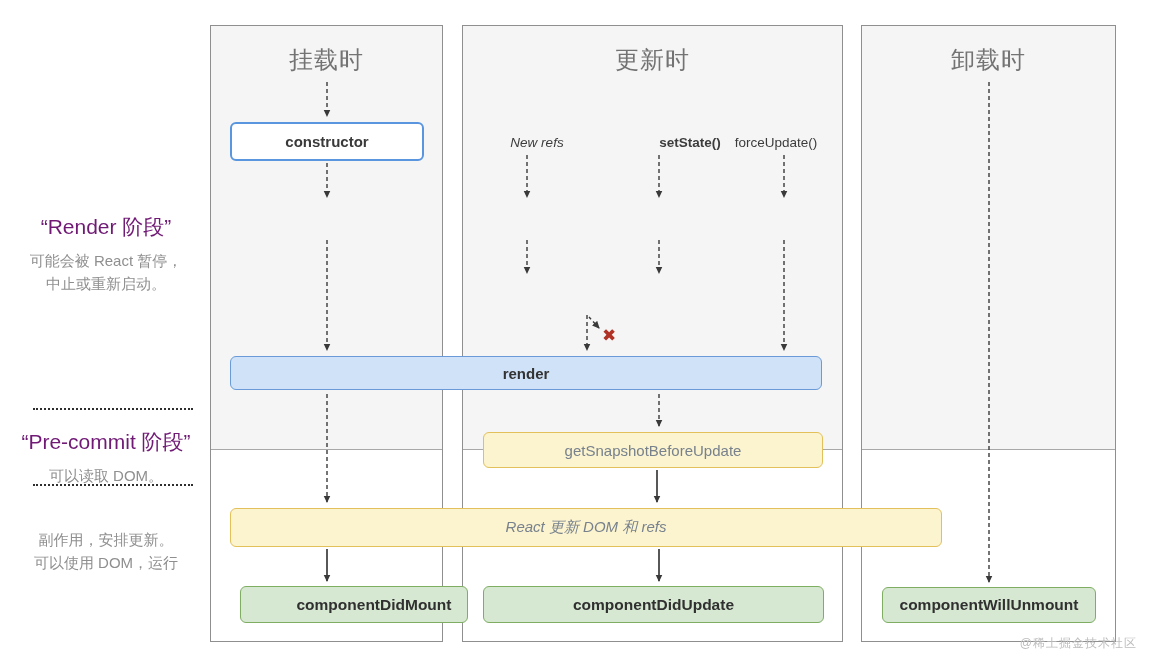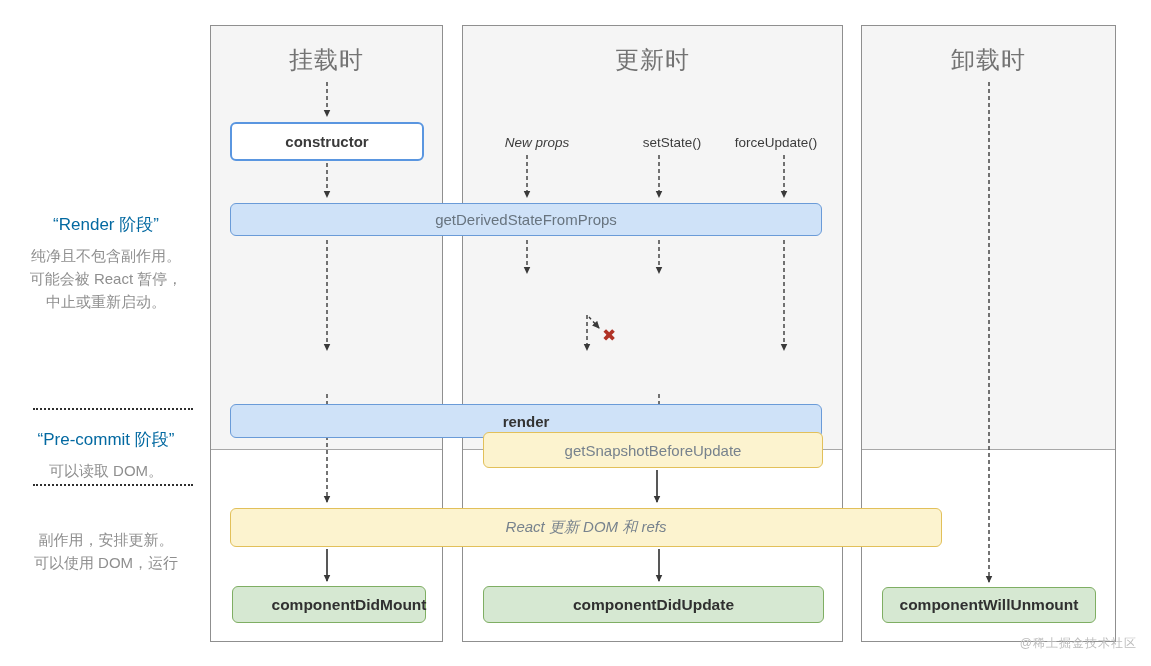--- a/index.html
+++ b/index.html
@@ -8,21 +8,21 @@
   .stage { position:relative; width:1151px; height:666px; background:#ffffff; overflow:hidden; }
 
   
   .panel { position:absolute; top:25px; height:617px; border:1px solid #8f8f8f; background:#ffffff; }
   .panel-top { position:absolute; left:0; top:0; width:100%; height:424px; background:#f5f5f5; border-bottom:1px solid #a8a8a8; }
   .panel-title { position:absolute; top:18px; left:0; width:100%; text-align:center;
                  font-size:24px; color:#737373; letter-spacing:1px; }
 
   
   .side-block { position:absolute; left:8px; width:196px; text-align:center; }
-  .side-title { font-size:17px; color:#0369a1; margin-bottom:8px; }
+  .side-title { font-size:21px; color:#701a75; margin-bottom:8px; }
   .side-line  { font-size:15px; color:#8f8f8f; line-height:23px; }
   .dotted-rule { position:absolute; left:33px; width:160px; border-top:2px dotted #2e2e2e; }
 
   
   .trigger { position:absolute; font-size:13.5px; color:#3c3c3c; transform:translateX(-50%); white-space:nowrap; }
   .trigger.italic { font-style:italic; }
 
   
   .node { position:absolute; display:flex; align-items:center; justify-content:center;
           border-radius:6px; font-size:15px; white-space:nowrap; z-index:3; }
@@ -38,21 +38,20 @@
 
   .watermark { position:absolute; right:14px; bottom:14px; font-size:12px; color:#bdbdbd; z-index:5; letter-spacing:1px; }
 </style>
 </head>
 <body>
 
 <div class="stage">
 
   <div class="side-block" style="top:213px;">
     <div class="side-title">“Render 阶段”</div>
-    <div class="side-line">纯净且不包含副作用。</div>
     <div class="side-line">可能会被 React 暂停，</div>
     <div class="side-line">中止或重新启动。</div>
   </div>
 
   <div class="dotted-rule" style="top:408px;"></div>
 
   <div class="side-block" style="top:428px;">
     <div class="side-title">“Pre-commit 阶段”</div>
     <div class="side-line">可以读取 DOM。</div>
   </div>
@@ -72,22 +71,22 @@
   <div class="panel" style="left:462px; width:381px;">
     <div class="panel-top"></div>
     <div class="panel-title">更新时</div>
   </div>
 
   <div class="panel" style="left:861px; width:255px;">
     <div class="panel-top"></div>
     <div class="panel-title">卸载时</div>
   </div>
 
-  <div class="trigger italic" style="left:537px; top:135px;">New props</div>
-  <div class="trigger" style="left:672px; top:135px;">setState()</div>
+  <div class="trigger italic" style="left:537px; top:135px;">New refs</div>
+  <div class="trigger" style="left:690px; top:135px;font-weight:bold;">setState()</div>
   <div class="trigger" style="left:776px; top:135px;">forceUpdate()</div>
 
   <svg class="arrows" width="1151" height="666">
     <defs>
       <marker id="ah" markerWidth="9" markerHeight="9" refX="6.5" refY="4" orient="auto" markerUnits="userSpaceOnUse">
         <path d="M0,0.5 L7.5,4 L0,7.5 z" fill="#3a3a3a"></path>
       </marker>
     </defs>
 
     <line x1="327" y1="82" x2="327" y2="116" stroke="#3a3a3a" stroke-width="1.4" stroke-dasharray="4 3" marker-end="url(#ah)"></line>
@@ -109,32 +108,31 @@
 
     <line x1="659" y1="394" x2="659" y2="426" stroke="#3a3a3a" stroke-width="1.4" stroke-dasharray="4 3" marker-end="url(#ah)"></line>
     <line x1="657" y1="470" x2="657" y2="502" stroke="#2e2e2e" stroke-width="1.6" marker-end="url(#ah)"></line>
     <line x1="659" y1="549" x2="659" y2="581" stroke="#2e2e2e" stroke-width="1.6" marker-end="url(#ah)"></line>
 
     <line x1="989" y1="82" x2="989" y2="582" stroke="#3a3a3a" stroke-width="1.4" stroke-dasharray="4 3" marker-end="url(#ah)"></line>
   </svg>
 
   <div class="node white" style="left:230px; top:122px; width:194px; height:39px;">constructor</div>
 
-  <div class="node blue" style="left:230px; top:203px; width:592px; height:33px;">getDerivedStateFromProps</div>
 
 
-  <div class="node blue-bold" style="left:230px; top:356px; width:592px; height:34px;margin-top:48px;">render</div>
+  <div class="node blue-bold" style="left:230px; top:356px; width:592px; height:34px;">render</div>
 
   <span class="x-mark">✖</span>
 
   <div class="node yellow" style="left:483px; top:432px; width:340px; height:36px;">getSnapshotBeforeUpdate</div>
 
   <div class="node yellow" style="left:230px; top:508px; width:712px; height:39px; font-style:italic;">React 更新 DOM 和 refs</div>
 
-  <div class="node green" style="left:232px; top:586px; width:194px; height:37px;padding-left:40px;">componentDidMount</div>
+  <div class="node green" style="left:240px; top:586px; width:228px; height:37px;padding-left:40px;">componentDidMount</div>
 
   <div class="node green" style="left:483px; top:586px; width:341px; height:37px;">componentDidUpdate</div>
 
   <div class="node green" style="left:882px; top:587px; width:214px; height:36px;">componentWillUnmount</div>
 
   <div class="watermark">@稀土掘金技术社区</div>
 
 </div>
 
 </body></html>

